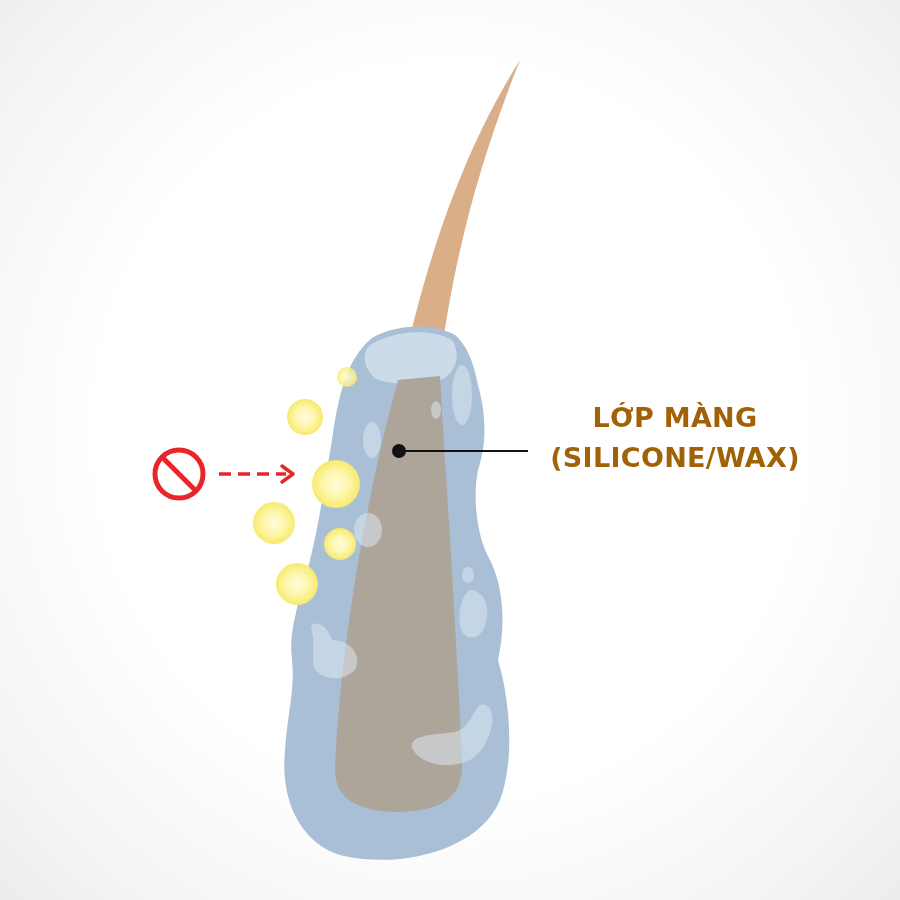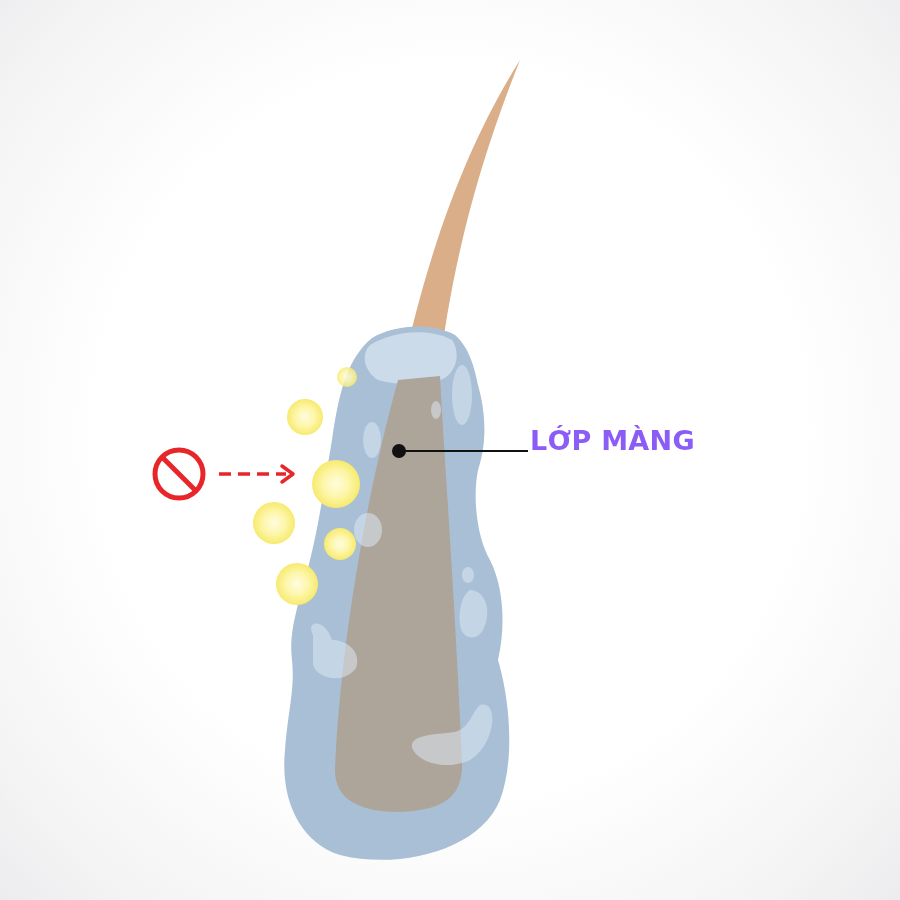--- a/index.html
+++ b/index.html
@@ -6,27 +6,26 @@
     body {
       width: 900px; height: 900px; overflow: hidden;
       background: radial-gradient(ellipse at 50% 48%, #ffffff 0%, #ffffff 55%, #f4f4f5 85%, #ececee 100%);
       font-family: "DejaVu Sans", "Liberation Sans", sans-serif;
       position: relative;
     }
     #canvas { position: absolute; left: 0; top: 0; width: 900px; height: 900px; }
     .label {
       position: absolute;
       left: 530px; top: 398px; width: 290px;
-      text-align: left;
-      color: #8b5cf6;
+      text-align: center;
+      color: #a16207;
       font-weight: bold;
       font-size: 27px;
       line-height: 40px;
       letter-spacing: 0.3px;
-      margin-top: 23px;
     }
     .label span { display: block; }
   </style>
 </head>
 <body>
 
 <svg id="canvas" viewBox="0 0 900 900" xmlns="http://www.w3.org/2000/svg">
   <defs>
     <radialGradient id="bubbleGrad" cx="50%" cy="50%" r="50%">
       <stop offset="0%" stop-color="#fffce0"></stop>
@@ -90,13 +89,14 @@
   </g>
 
   <g>
     <line x1="399" y1="451" x2="528" y2="451" stroke="#111" stroke-width="2"></line>
     <circle cx="399" cy="451" r="7" fill="#111"></circle>
   </g>
 </svg>
 
 <div class="label">
   <span>LỚP MÀNG</span>
+  <span>(SILICONE/WAX)</span>
 </div>
 
 </body></html>

